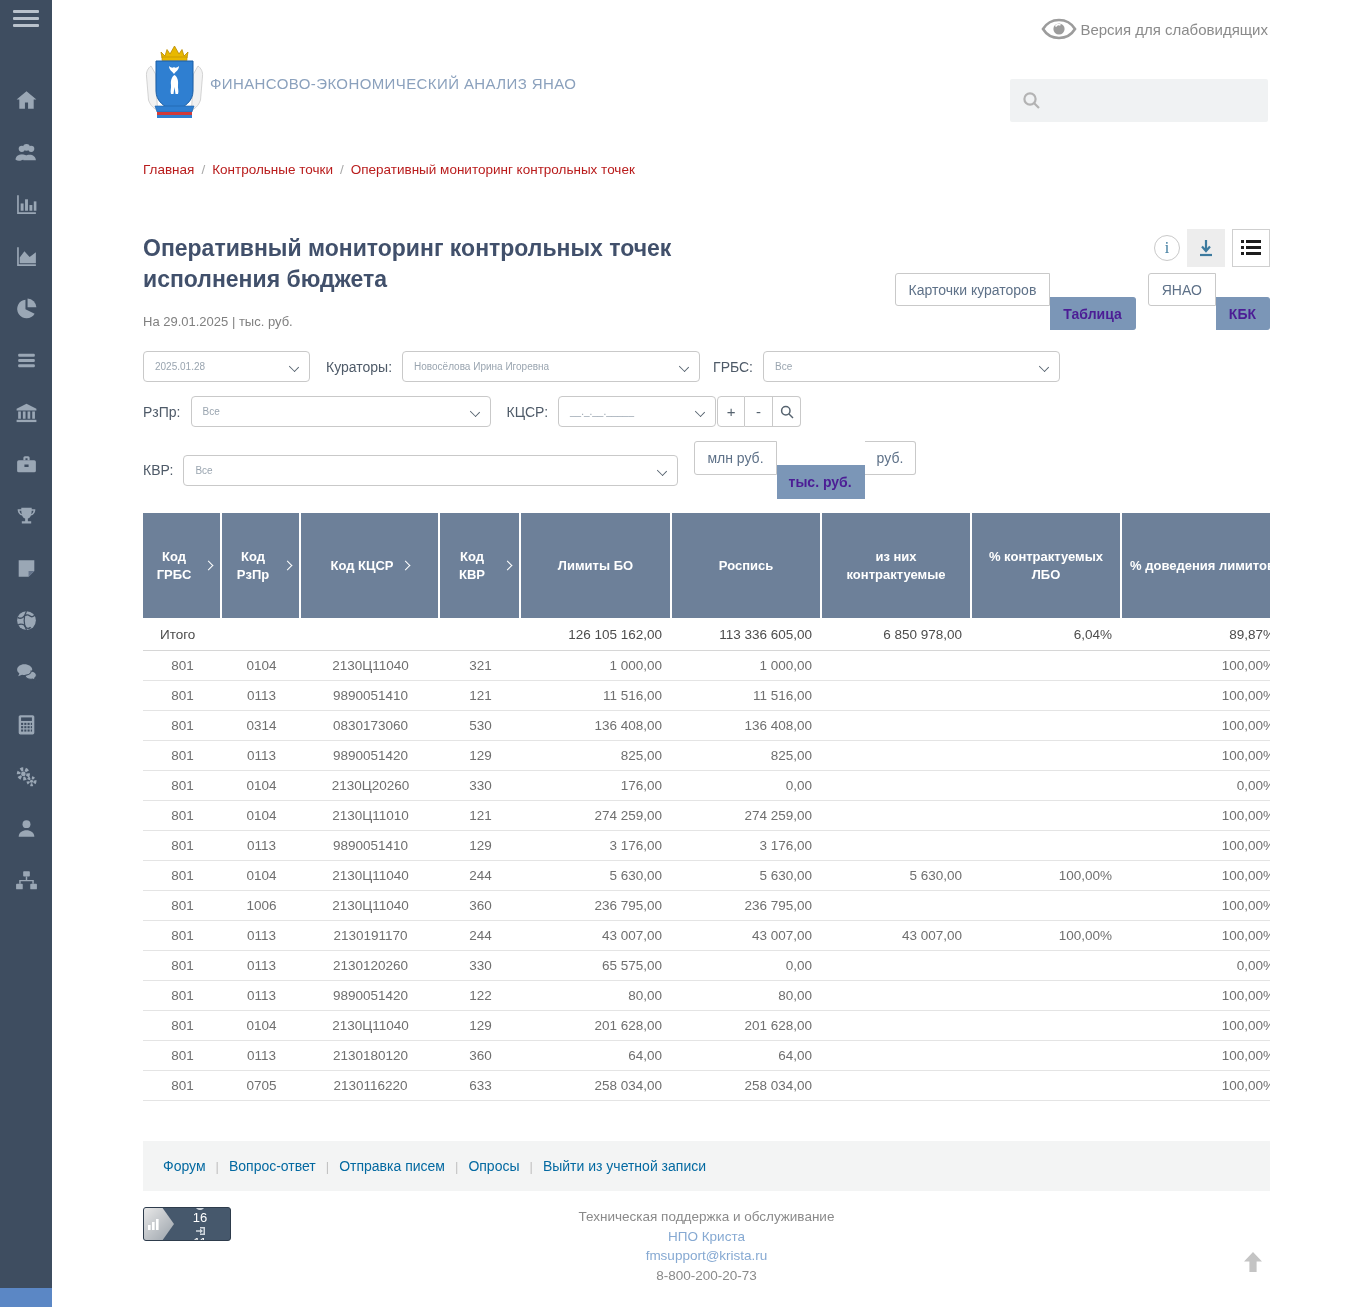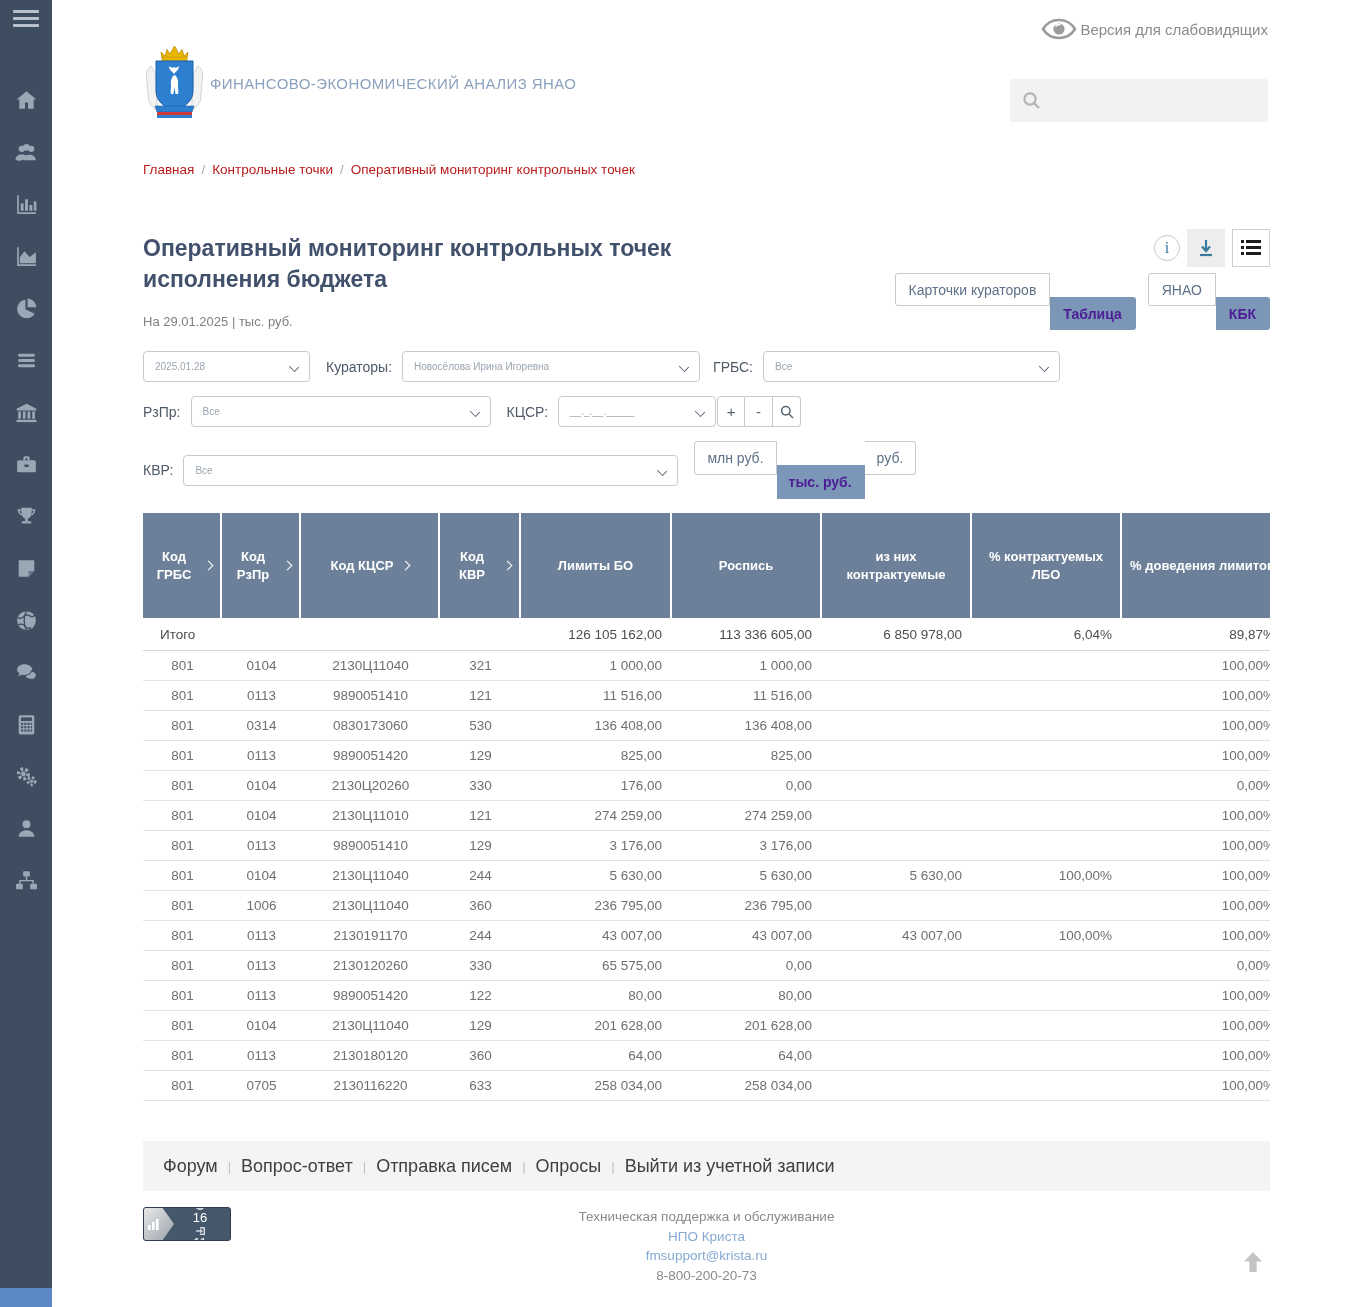--- a/index.html
+++ b/index.html
@@ -70,21 +70,21 @@
   .c-code { justify-content:center; }
   .c-num { justify-content:flex-end; padding-right:10px; }
   .grid .cell:last-child { padding-right:8px; }
   .totals-row { border-bottom:1px solid #d6d6d6; height:33px; }
   .totals-row .cell { font-weight:normal; color:#4c4c4c; }
   .totals-row .t-label { justify-content:flex-start; padding-left:17px; }
   .data-row { border-bottom:1px solid #e4e4e4; height:30px; cursor:pointer; }
 
   
   .footer-bar { margin-top:40px; height:50px; background:#f3f4f4; display:flex; align-items:center; padding-left:20px; }
-  .footer-bar a { font-size:18px; color:#404040; text-decoration:none; cursor:pointer;text-align:right; }
+  .footer-bar a { font-size:14px; color:#0369a1; text-decoration:none; cursor:pointer;text-align:right; }
   .footer-bar .fsep { margin:0 10px; color:#c2c2c2; font-size:13px; }
 
   .bottom-zone { position:relative; margin-top:16px; height:120px; }
   .counter { position:absolute; left:0; top:0; width:88px; height:34px; background:#46586c; border:1px solid #2e3c4c; border-radius:3px; display:flex; overflow:hidden; cursor:pointer; }
   .counter .c-arrow { width:30px; height:100%; background:linear-gradient(135deg,#e8e8e8,#9aa2aa); clip-path:polygon(0 0,62% 0,100% 50%,62% 100%,0 100%); display:flex; align-items:center; padding-left:4px; }
   .counter .c-stats { flex:1; display:flex; flex-direction:column; justify-content:center; gap:1px; padding-right:4px; }
   .counter .c-line { display:flex; align-items:center; justify-content:flex-end; gap:3px; color:#fff; font-size:13px; line-height:1;flex-direction:column; }
   .support { position:absolute; left:0; right:0; top:0; text-align:center; font-size:13.5px; line-height:1.45; }
   .support .s-gray { color:#8a8a8a; }
   .support a { color:#86a9d2; text-decoration:none; display:block; cursor:pointer; }

